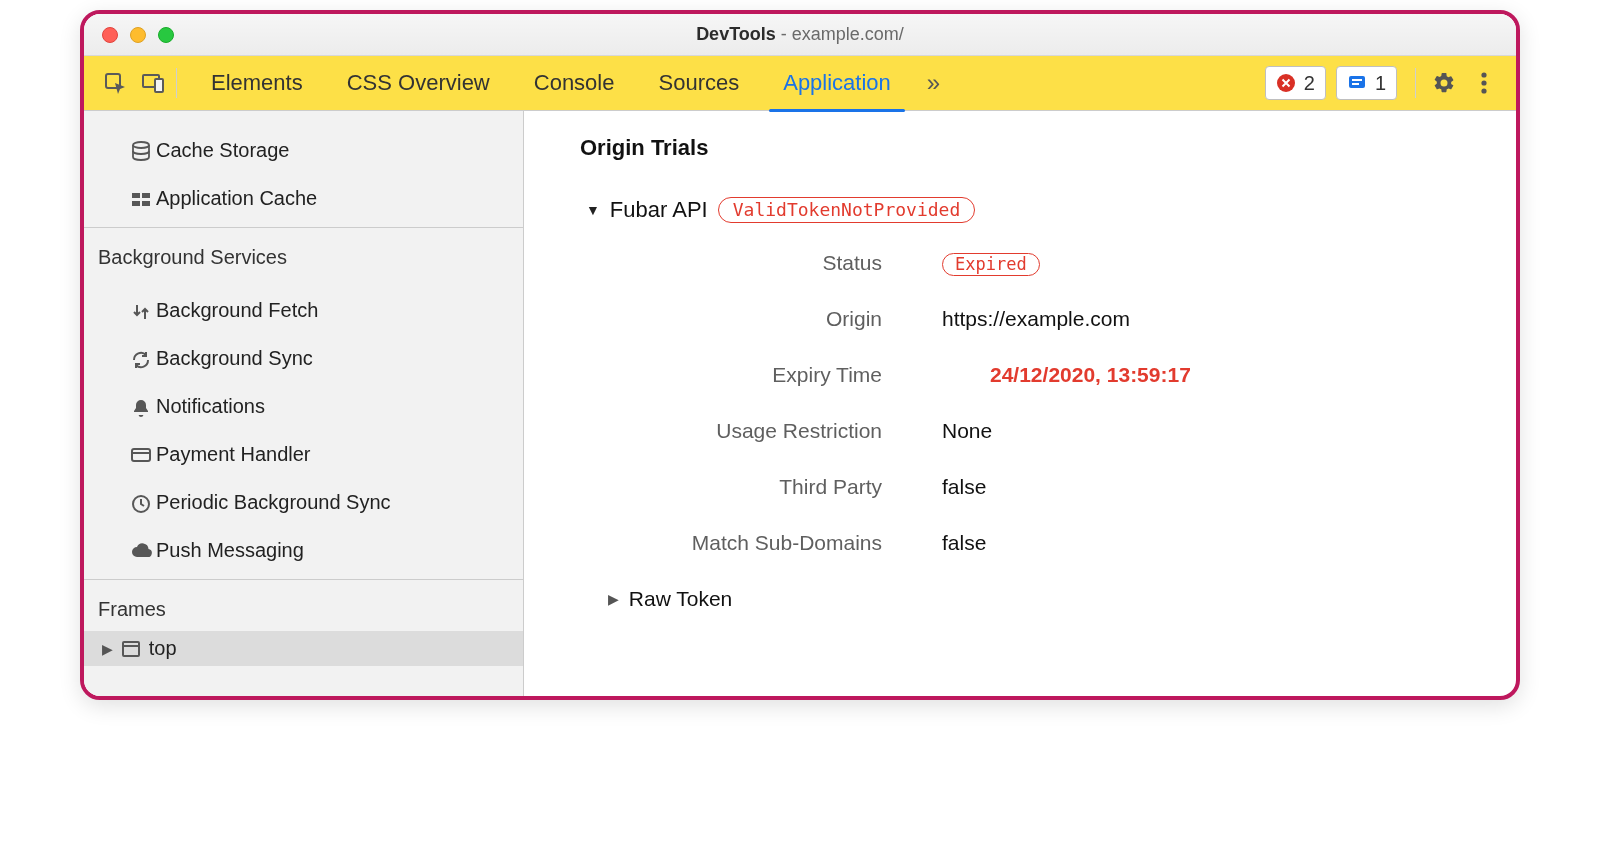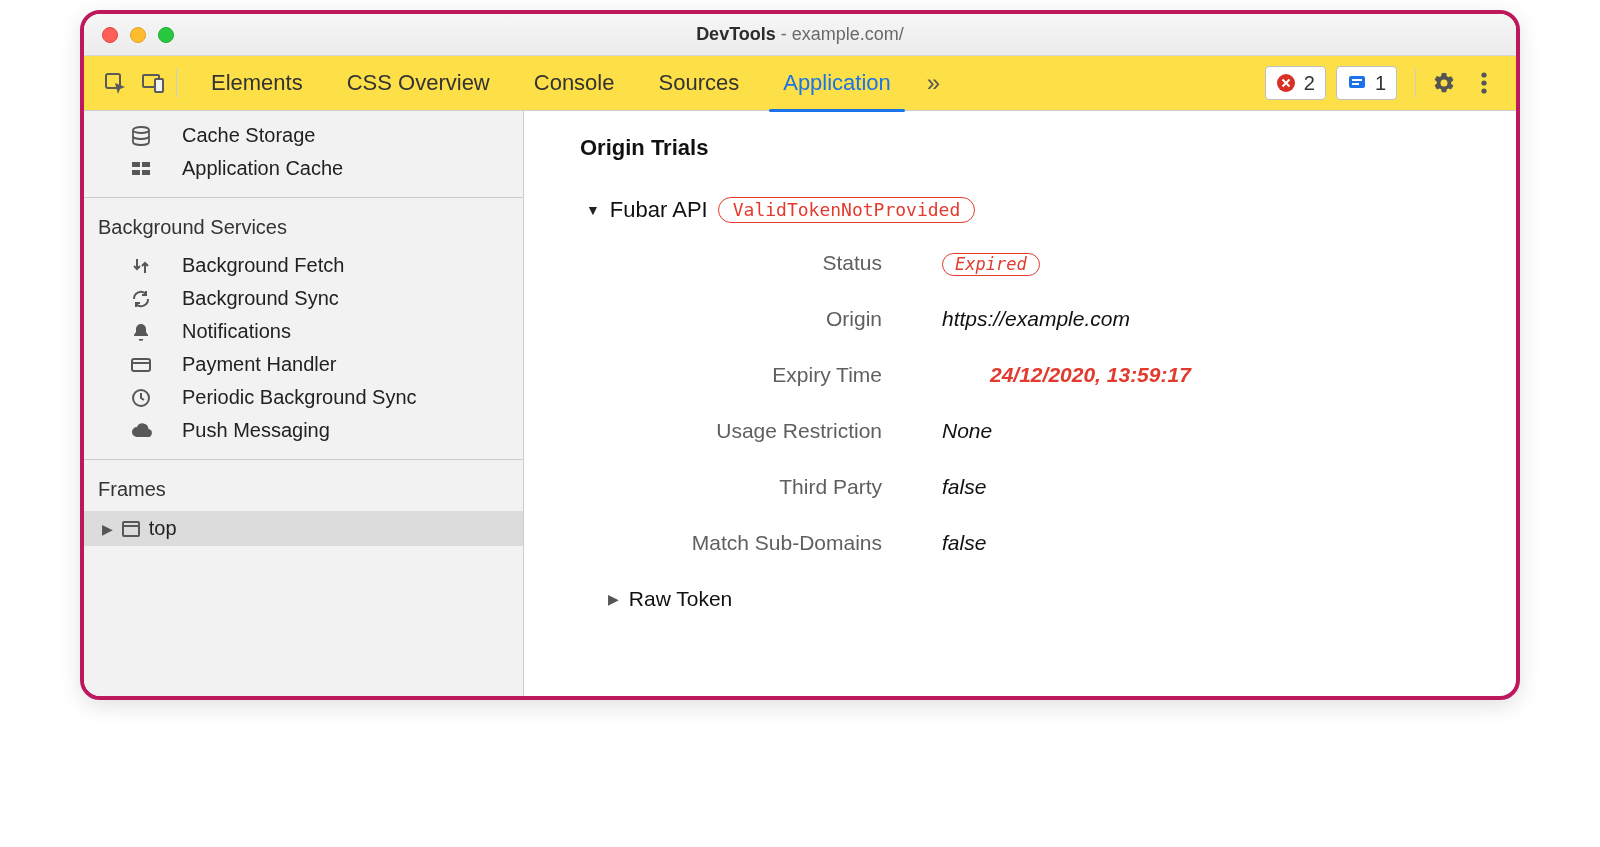--- a/index.html
+++ b/index.html
@@ -105,23 +105,24 @@
   }
   .sidebar {
     width: 440px;
     background:#f2f2f2;
     border-right: 1px solid #ccc;
     overflow:hidden;
     font-size:20px;
     color:#222;
   }
   .side-item {
-    display:flex; align-items:center; gap:28px;
+    display:flex; align-items:flex-end; gap:2px;
     padding: 5px 0 5px 44px;
     cursor:pointer;
+    margin-top:15px;
   }
   .side-item .ico { width:26px; display:flex; align-items:center; justify-content:center; color:#595959; }
   .side-section-divider { height:1px; background:#ccc; margin:12px 0; }
   .side-heading {
     padding: 6px 0 10px 14px; color:#333; font-size:20px;
   }
   .frames-block { margin-top:6px; }
   .frame-row {
     display:flex; align-items:center; gap:8px;
     background:#dcdcdc; padding:6px 0 6px 18px;
@@ -153,21 +154,21 @@
 
   .kv {
     display:grid;
     grid-template-columns: 320px 1fr;
     row-gap: 18px;
     margin-left: 10px;
     align-items:center;
     gap:32px;
   }
   .kv .k { text-align:right; color:#5f5f5f; padding-right:28px; font-size:21px; }
-  .kv .v { color:#111; font-size:21px;font-style:italic; }
+  .kv .v { color:#111; font-size:21px; }
   .kv .v.red { color:#e23b2e; font-weight:700;margin-left:48px; }
 
   .raw-token {
     margin-top:32px; margin-left:28px;
     display:flex; align-items:center; gap:10px;
     font-size:21px; color:#111; cursor:pointer;
   }
 
   svg { display:block; }
 </style>

